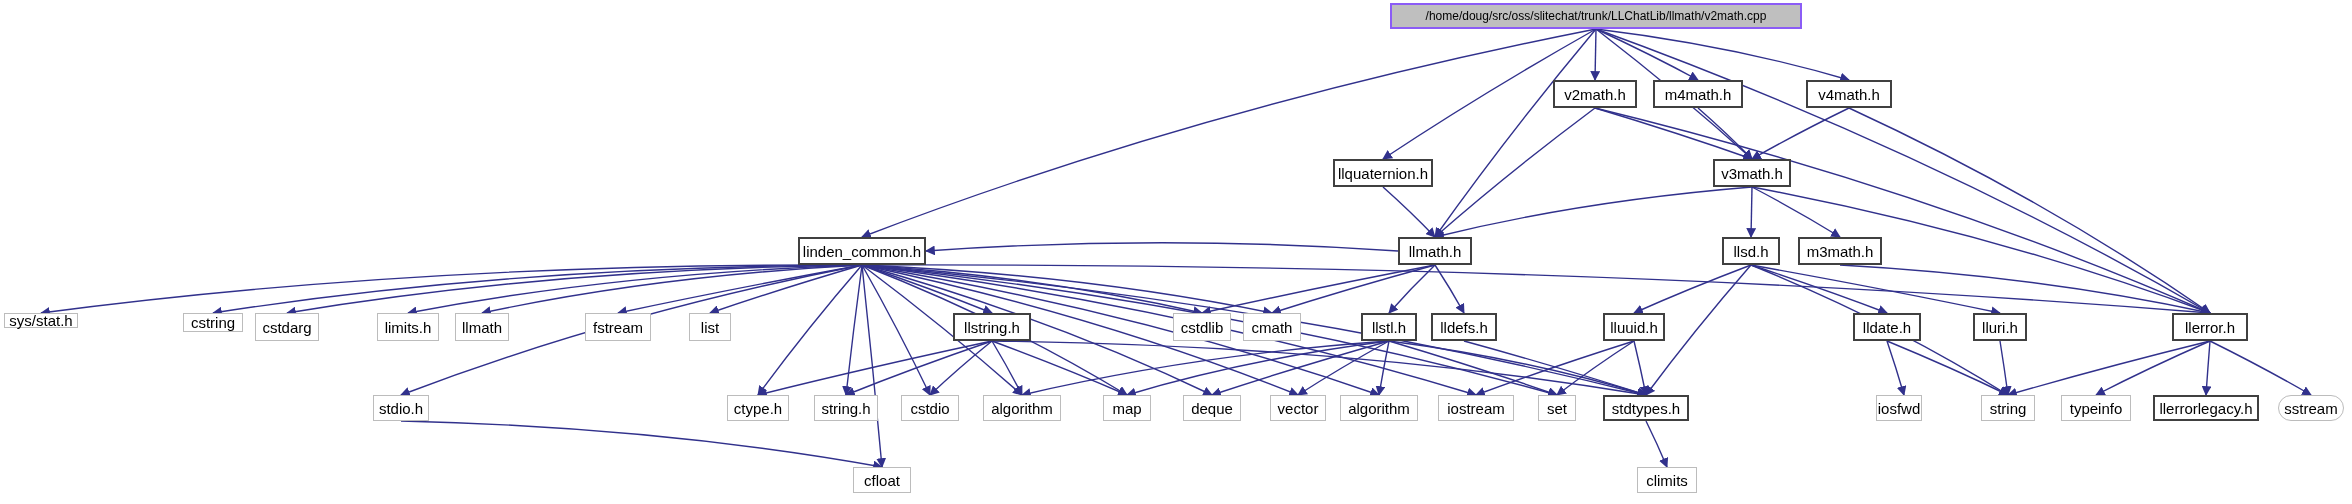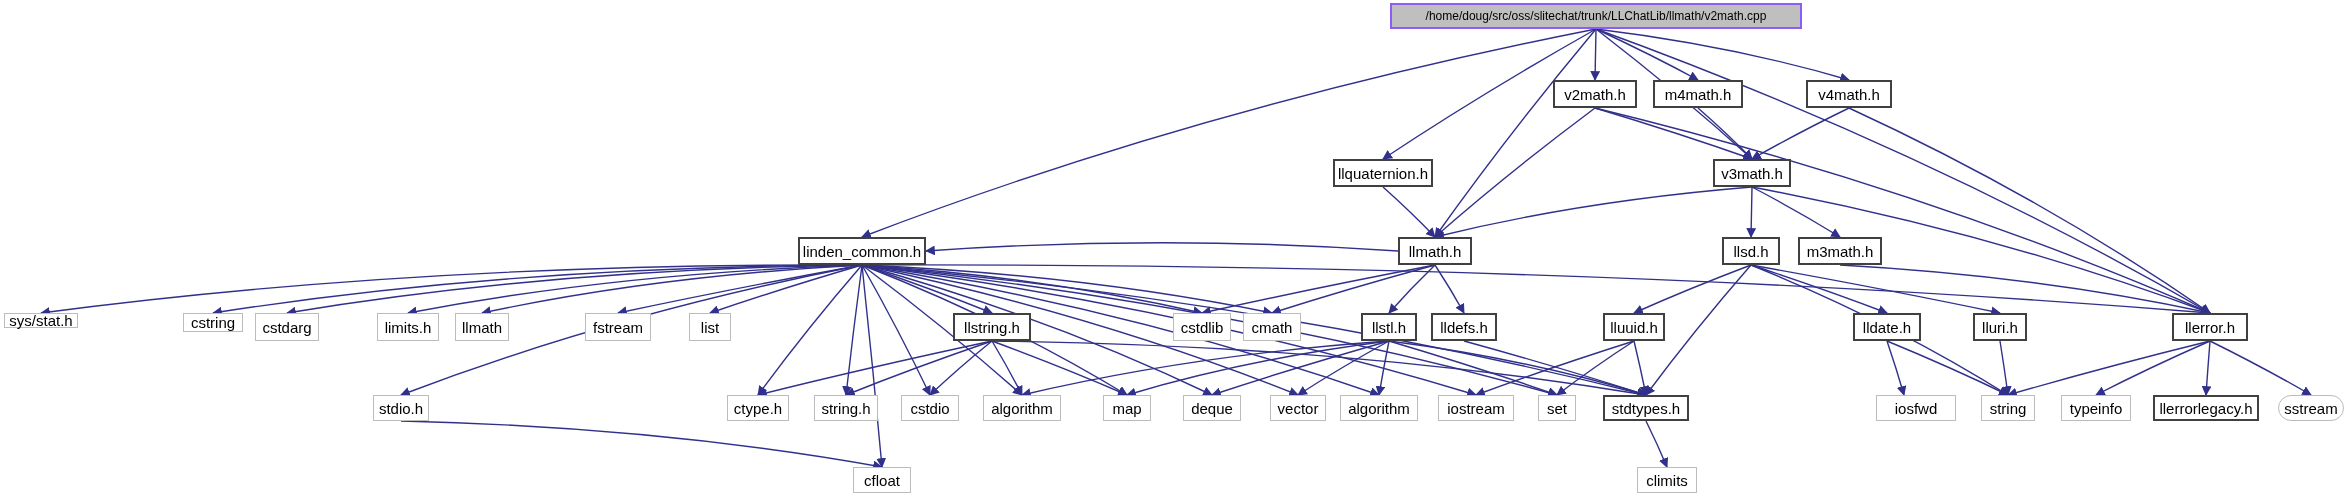--- a/index.html
+++ b/index.html
@@ -138,21 +138,21 @@
       <div class="node" style="left: 814px; top: 395px; width: 64px; height: 26px;">string.h</div>
       <div class="node" style="left: 901px; top: 395px; width: 58px; height: 26px;">cstdio</div>
       <div class="node" style="left: 983px; top: 395px; width: 78px; height: 26px;">algorithm</div>
       <div class="node" style="left: 1103px; top: 395px; width: 48px; height: 26px;">map</div>
       <div class="node" style="left: 1183px; top: 395px; width: 58px; height: 26px;">deque</div>
       <div class="node" style="left: 1270px; top: 395px; width: 56px; height: 26px;">vector</div>
       <div class="node" style="left: 1340px; top: 395px; width: 78px; height: 26px;">algorithm</div>
       <div class="node" style="left: 1438px; top: 395px; width: 76px; height: 26px;">iostream</div>
       <div class="node" style="left: 1538px; top: 395px; width: 38px; height: 26px;">set</div>
       <div class="node strong" style="left: 1603px; top: 395px; width: 86px; height: 26px;">stdtypes.h</div>
-      <div class="node" style="left: 1876px; top: 395px; width: 80px; height: 26px;">iosfwd</div>
+      <div class="node" style="left: 1876px; top: 395px; width: 46px; height: 26px;">iosfwd</div>
       <div class="node" style="left: 1981px; top: 395px; width: 54px; height: 26px;">string</div>
       <div class="node" style="left: 2061px; top: 395px; width: 70px; height: 26px;">typeinfo</div>
       <div class="node strong" style="left: 2153px; top: 395px; width: 106px; height: 26px;">llerrorlegacy.h</div>
       <div class="node" style="left: 2278px; top: 395px; width: 66px; height: 26px; border-radius: 13px;">sstream</div>
       <div class="node" style="left: 853px; top: 467px; width: 58px; height: 26px;">cfloat</div>
       <div class="node" style="left: 1637px; top: 467px; width: 60px; height: 26px;">climits</div>
     </div>
 </div>
 
 </body></html>

